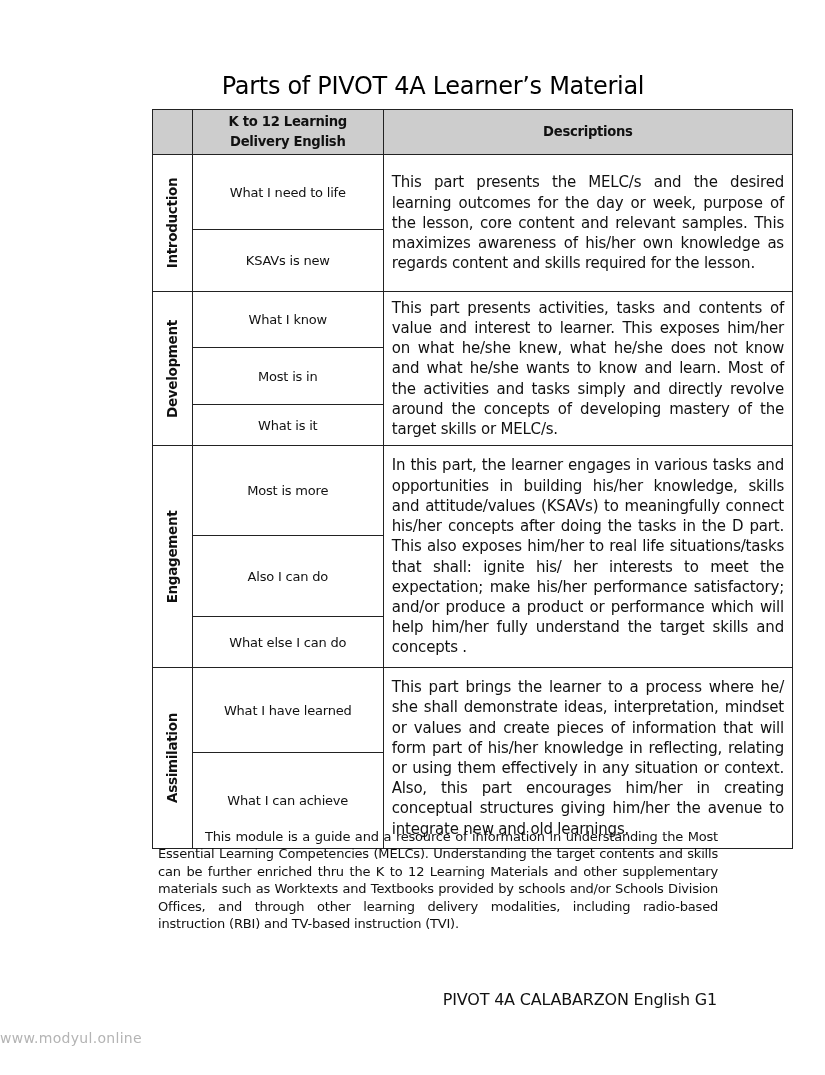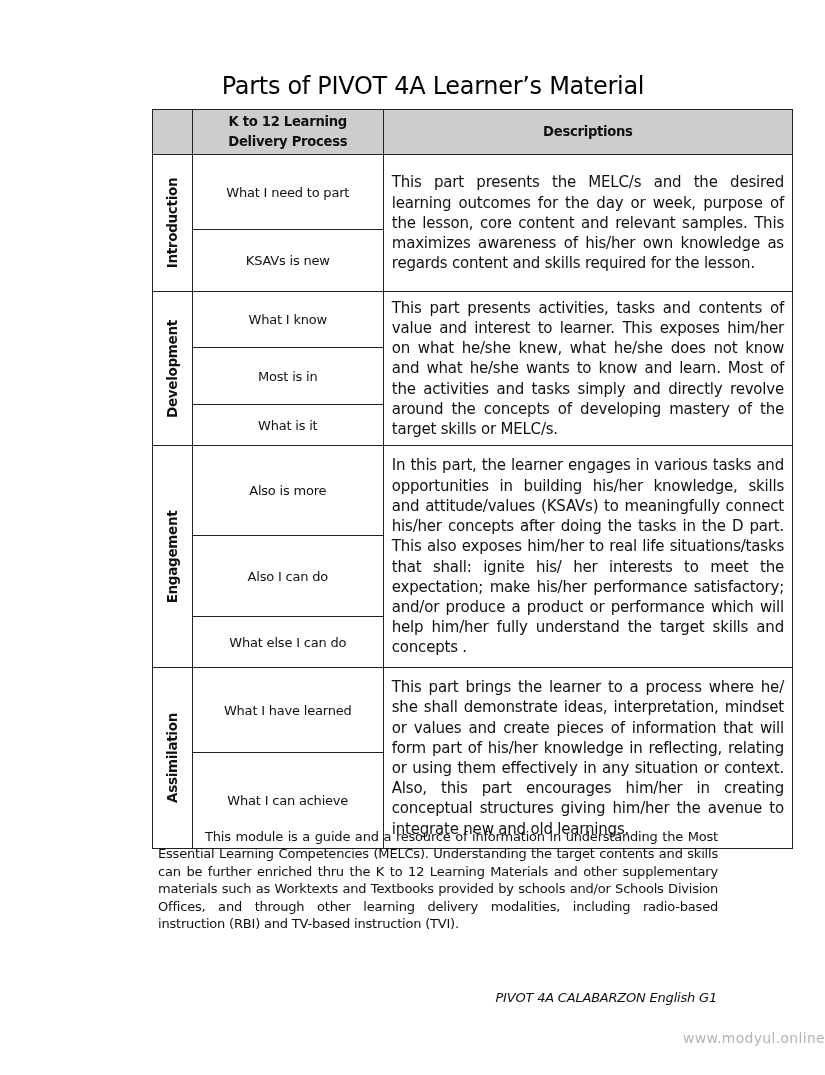--- a/index.html
+++ b/index.html
@@ -9,49 +9,49 @@
   table.parts td, table.parts th { border:1.5px solid #222; padding:0; vertical-align:middle; }
   table.parts th { background:#cdcdcd; font-size:13.2px; font-weight:bold; letter-spacing:-0.3px; line-height:20px; height:44px; text-align:center; }
   .col1 { width:35px; }
   .col2 { width:168px; }
   .col3 { width:360px; }
   .vert { position:relative; }
   .vert span { position:absolute; left:50%; top:50%; transform:translate(-50%,-50%) rotate(-90deg); white-space:nowrap; font-size:13.5px; font-weight:bold; letter-spacing:-0.3px; }
   .proc { text-align:center; font-size:13px; letter-spacing:-0.2px; }
   .desc { font-size:15px; line-height:20.2px; text-align:justify; padding:0 8px 0 8px !important; letter-spacing:-0.2px; }
   .para { position:absolute; left:158px; top:828px; width:560px; font-size:13px; line-height:17.4px; text-align:justify; text-indent:47px; letter-spacing:-0.2px; }
-  .footer { position:absolute; right:108px; top:990px; font-size:13px; font-style:italic; letter-spacing:-0.2px; }
-  .watermark { position:absolute; left:0; width:825px; top:1030px; text-align:right; font-size:14px; color:#b4b4b4; letter-spacing:0.3px; }
+  .footer { position:absolute; right:108px; top:990px; font-size:16px; letter-spacing:-0.2px; }
+  .watermark { position:absolute; left:0; width:825px; top:1030px; text-align:left; font-size:14px; color:#b4b4b4; letter-spacing:0.3px; }
 </style>
 </head>
 <body>
 
 <div class="title">Parts of PIVOT 4A Learner’s Material</div>
 
 <table class="parts">
   <colgroup>
     <col class="col1">
       <col class="col2">
       <col class="col3">
   </colgroup>
   <tbody>
       <tr>
     <th></th>
     <th>
       <div>K to 12 Learning</div>
-      <div>Delivery Process</div>
+      <div>Delivery English</div>
     </th>
     <th>Descriptions</th>
   </tr>
 
   <tr style="height:75px">
     <td rowspan="2" class="vert">
           <span>Introduction</span>
         </td>
-    <td class="proc">What I need to part</td>
+    <td class="proc">What I need to life</td>
     <td rowspan="2" class="desc">This part presents the MELC/s and the desired learning outcomes for the day or week, purpose of the lesson, core content and relevant samples. This maximizes awareness of his/her own  knowledge as regards content and skills required for the lesson.</td>
   </tr>
   <tr style="height:62px">
     <td class="proc">KSAVs is new</td>
   </tr>
 
   <tr style="height:56px">
     <td rowspan="3" class="vert">
           <span>Development</span>
         </td>
@@ -62,21 +62,21 @@
     <td class="proc">Most is in</td>
   </tr>
   <tr style="height:41px">
     <td class="proc">What is it</td>
   </tr>
 
   <tr style="height:90px">
     <td rowspan="3" class="vert">
           <span>Engagement</span>
         </td>
-    <td class="proc">Also is more</td>
+    <td class="proc">Most is more</td>
     <td rowspan="3" class="desc">In this part, the learner engages in various  tasks and  opportunities in building his/her knowledge, skills and attitude/values (KSAVs) to meaningfully connect his/her concepts after  doing the tasks in the D part. This also exposes him/her to real life situations/tasks  that shall: ignite his/ her interests to meet   the expectation; make his/her performance satisfactory; and/or produce a product or performance which will help him/her fully understand the target skills and concepts .</td>
   </tr>
   <tr style="height:81px">
     <td class="proc">Also I can do</td>
   </tr>
   <tr style="height:51px">
     <td class="proc">What else I can do</td>
   </tr>
 
   <tr style="height:85px">

